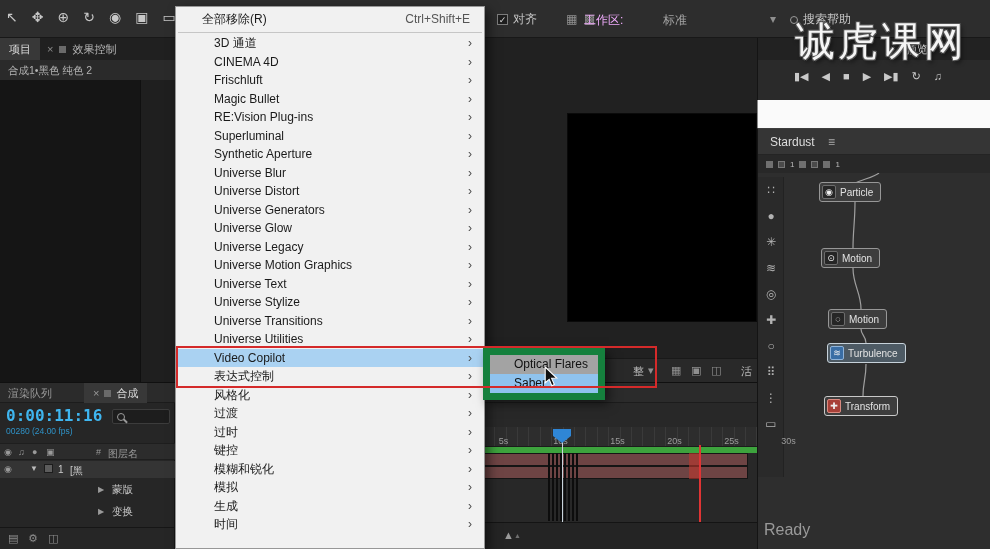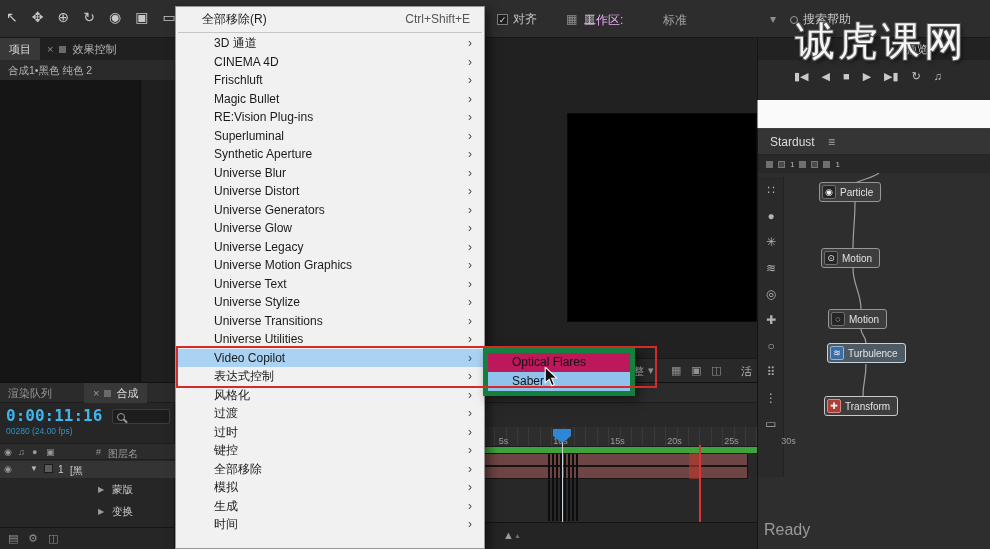--- a/index.html
+++ b/index.html
@@ -105,21 +105,21 @@
   text-shadow:1px 1px 0 #555,-1px -1px 0 #555,1px -1px 0 #555,-1px 1px 0 #555,2px 3px 4px rgba(0,0,0,.55)}
 
 
 #menu{left:175px;top:6px;width:310px;height:543px;background:#f1f1f1;border:1px solid #979797;
   box-shadow:4px 4px 10px rgba(0,0,0,.5);z-index:40;color:#1a1a1a}
 .mhead{height:24px;display:flex;align-items:center;justify-content:space-between;padding:0 14px 0 26px;font-size:12px}
 .msep{height:1px;background:#c6c6c6;margin:1px 2px}
 .menu-item{height:18.5px;line-height:18.5px;padding-left:38px;position:relative;font-size:12px;white-space:nowrap}
 .menu-item:after{content:"›";position:absolute;right:12px;top:0;color:#4a4a4a}
 .mlist div.menu-item:nth-of-type(18){background:#aad2f2}
-#submenu{left:483px;top:348px;width:152px;background:#be185d;border:5px solid #15803d;
+#submenu{left:483px;top:348px;width:122px;background:#a3a3a3;border:7px solid #15803d;
   box-shadow:4px 4px 10px rgba(0,0,0,.5);z-index:45;color:#111}
 .sub-item{height:19px;line-height:19px;padding-left:24px;font-size:12px;white-space:nowrap}
 .sublist div.sub-item:nth-of-type(2){background:#8fc3ee}
 #redbox{left:176px;top:346px;width:481px;height:42px;border:2px solid #d42a2a;z-index:50;pointer-events:none}
 #cursor{left:544px;top:367px;z-index:60}
 </style>
 </head>
 <body>
 
 <div id="stage">
@@ -341,21 +341,21 @@
         <div class="menu-item"><span>Universe Text</span></div>
         <div class="menu-item"><span>Universe Stylize</span></div>
         <div class="menu-item"><span>Universe Transitions</span></div>
         <div class="menu-item"><span>Universe Utilities</span></div>
         <div class="menu-item"><span>Video Copilot</span></div>
         <div class="menu-item"><span>表达式控制</span></div>
         <div class="menu-item"><span>风格化</span></div>
         <div class="menu-item"><span>过渡</span></div>
         <div class="menu-item"><span>过时</span></div>
         <div class="menu-item"><span>键控</span></div>
-        <div class="menu-item"><span>全部移除</span></div>
+        <div class="menu-item"><span>模糊和锐化</span></div>
         <div class="menu-item"><span>模拟</span></div>
         <div class="menu-item"><span>生成</span></div>
         <div class="menu-item"><span>时间</span></div>
       </div>
   </div>
 
   <div id="submenu" class="abs">
     <div class="sublist">
 
     <div class="sub-item"><span>Optical Flares</span></div>

